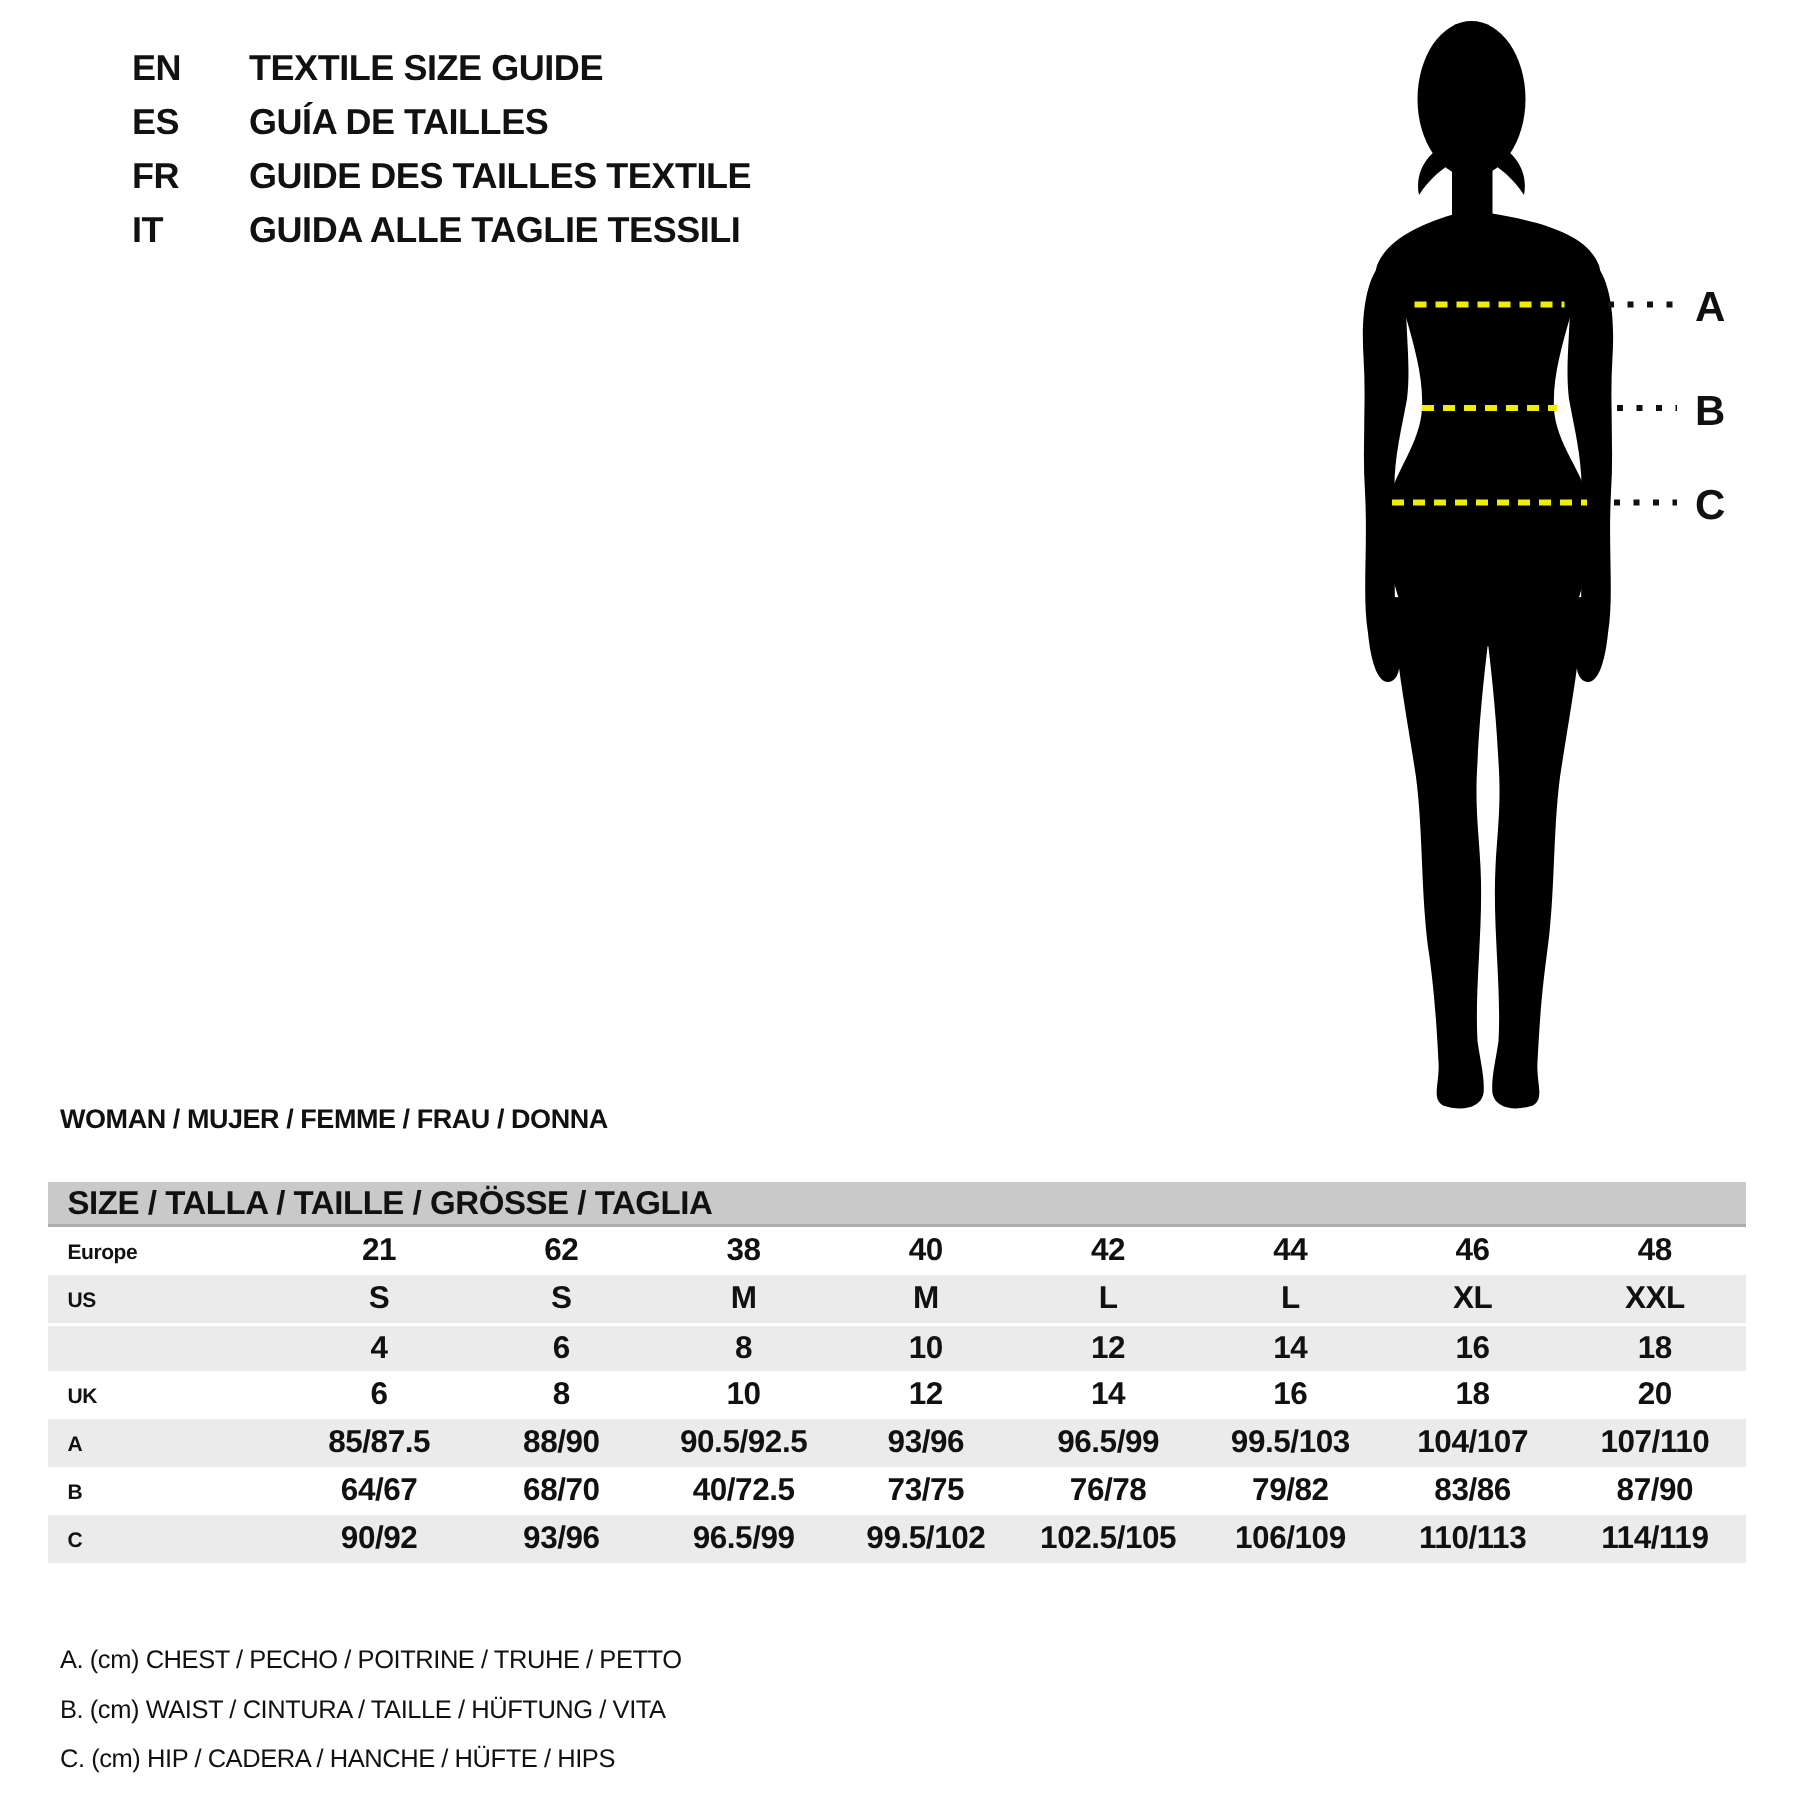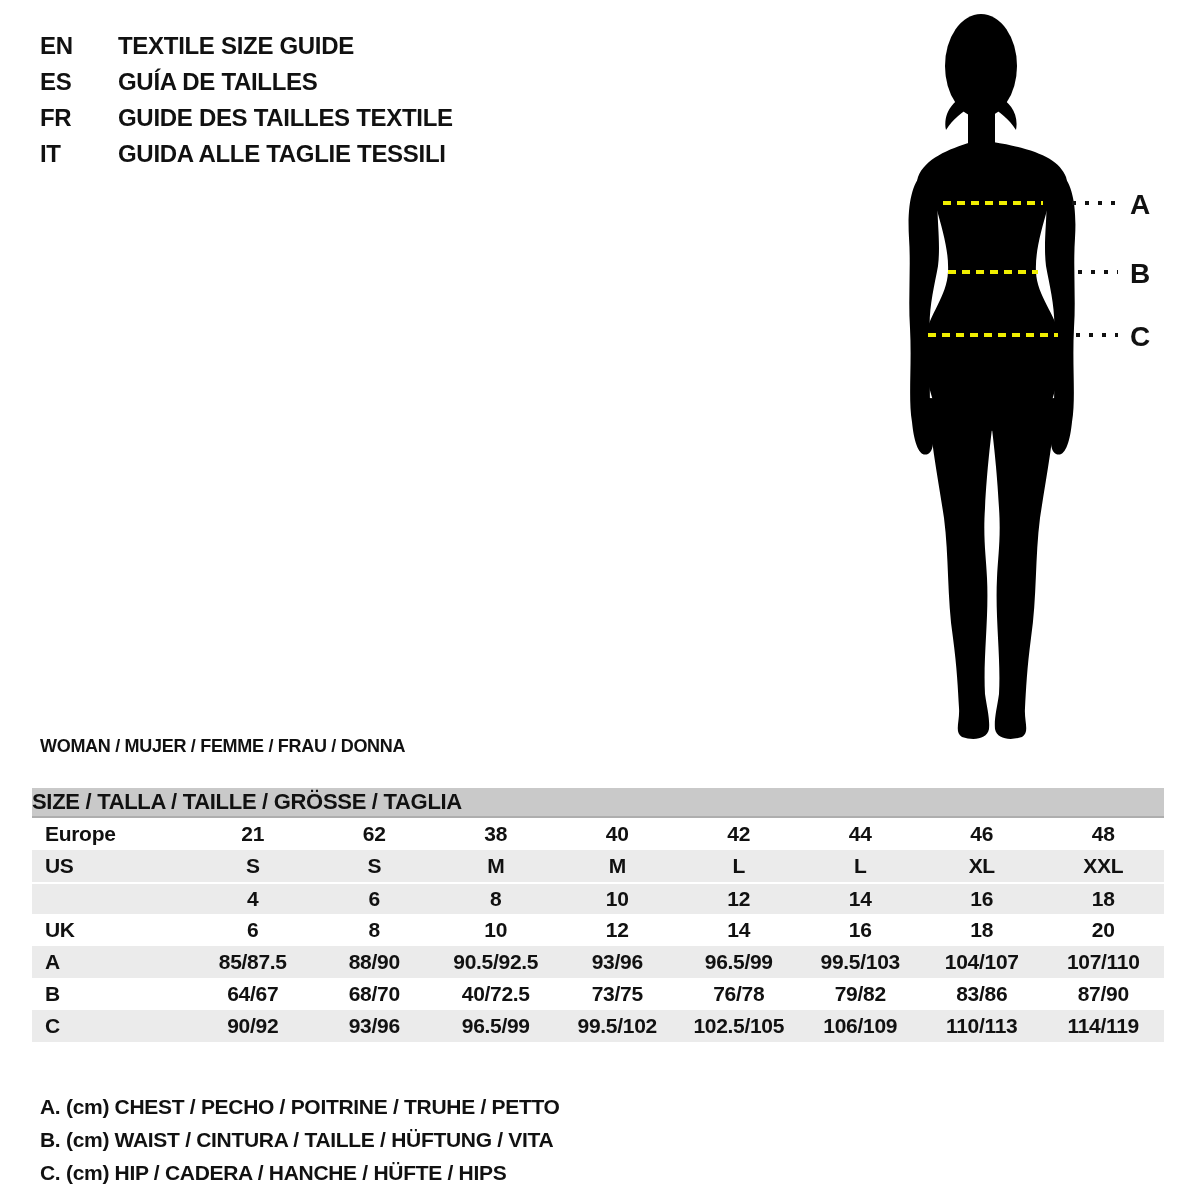--- a/index.html
+++ b/index.html
@@ -2,43 +2,43 @@
 <html><head>
 <meta charset="utf-8">
 <style>
   * { margin:0; padding:0; box-sizing:border-box; }
   html,body { width:1200px; height:1200px; background:#fff; }
   body { font-family:"Liberation Sans", sans-serif; color:#111; position:relative; overflow:hidden; }
 
   
   .lang-block { position:absolute; left:40px; top:28px; }
   .lang-row { display:flex; height:36px; align-items:center; }
-  .lang-code { width:78px; font-size:24px; font-weight:bold; letter-spacing:-0.3px; }
+  .lang-code { width:78px; font-size:24px; font-weight:bold; letter-spacing:-0.3px;margin-left:48px; }
   .lang-label { font-size:24px; font-weight:bold; letter-spacing:-0.3px; white-space:nowrap; }
 
   
   .figure-wrap { position:absolute; left:880px; top:0; width:320px; height:760px; }
   .figure-wrap svg { display:block; }
   .marker-label { font-family:"Liberation Sans", sans-serif; font-size:28px; font-weight:bold; fill:#111; }
 
   
   .section-title { position:absolute; left:40px; top:736px; font-size:18px; font-weight:bold; letter-spacing:-0.3px; }
 
   
   .size-table { position:absolute; left:32px; top:788px; width:1132px; }
-  .thead { height:30px; background:#c9c9c9; border-bottom:2px solid #aeaeae; display:flex; align-items:center; font-size:22px; font-weight:bold; letter-spacing:-0.3px; }
+  .thead { height:30px; background:#c9c9c9; border-bottom:2px solid #aeaeae; display:flex; align-items:center; padding-left:13px; font-size:22px; font-weight:bold; letter-spacing:-0.3px; }
   .trow { display:flex; height:32px; align-items:center; }
   .trow.shade { background:#ebebeb; }
   .trow.sep { border-top:2px solid #ffffff; }
-  .tlabel { width:160px; padding-left:13px; font-size:21px; font-weight:bold; letter-spacing:-0.3px; }
+  .tlabel { width:160px; padding-left:13px; font-size:14px; font-weight:bold; letter-spacing:-0.3px; }
   .tcell { flex:1; text-align:center; font-size:21px; font-weight:bold; letter-spacing:-0.3px; }
 
   
   .legend { position:absolute; left:40px; top:1090px; }
-  .legend-row { height:33px; display:flex; align-items:center; font-size:21px; font-weight:bold; letter-spacing:-0.3px; white-space:nowrap; }
+  .legend-row { height:33px; display:flex; align-items:center; font-size:17px; font-weight:normal; letter-spacing:-0.3px; white-space:nowrap; }
 </style>
 </head>
 <body>
 
 <div class="lang-block">
   <div class="lang-row">
     <span class="lang-code">EN</span>
     <span class="lang-label">TEXTILE SIZE GUIDE</span>
   </div>
   <div class="lang-row">

